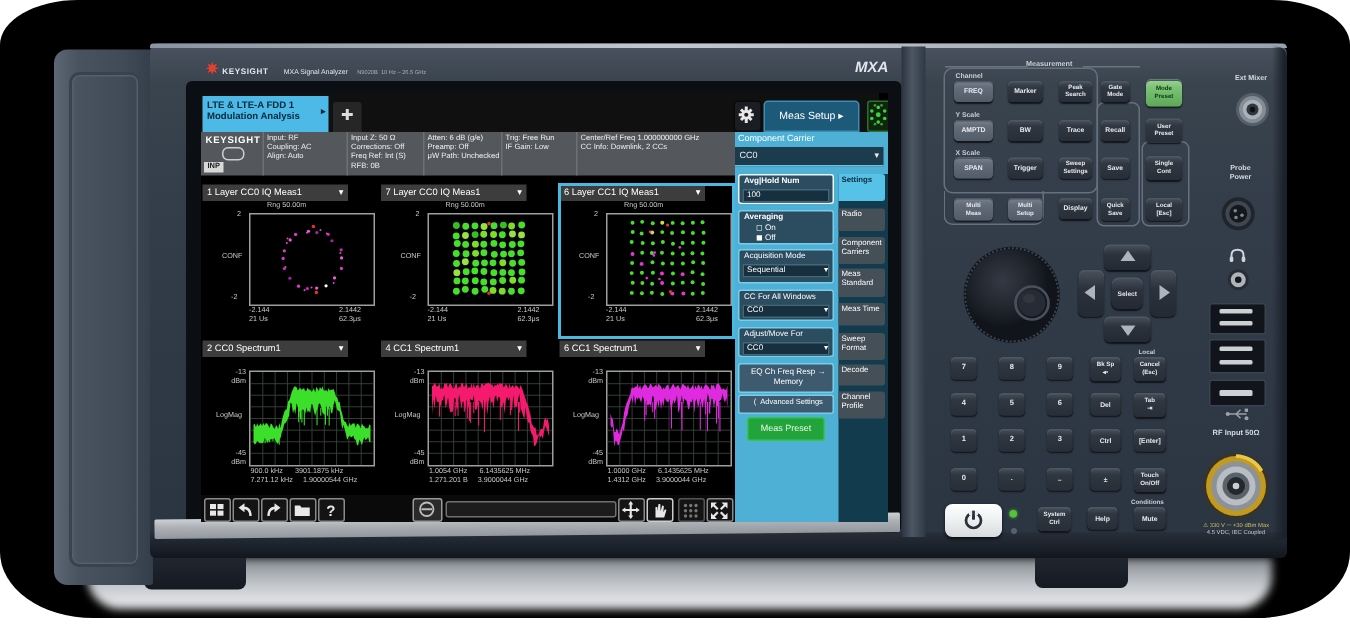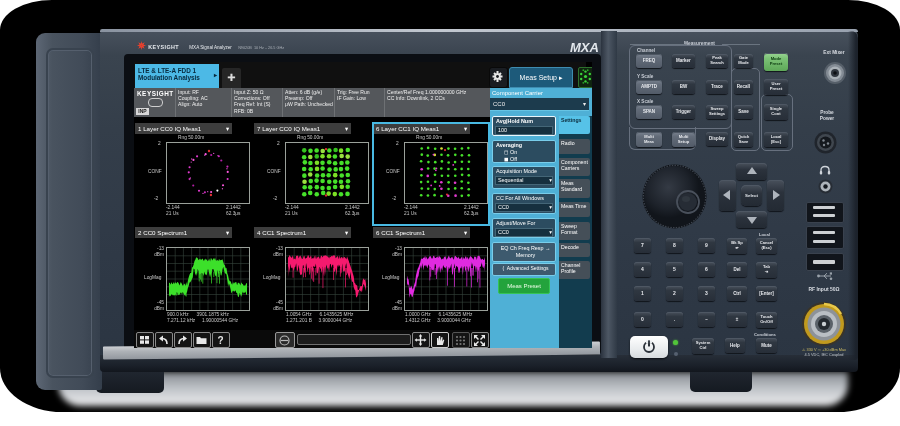--- a/index.html
+++ b/index.html
@@ -73,21 +73,21 @@
         <path d="M3 3 L9 6 L10 10 L6 9 Z"></path>
         <path d="M17 3 L11 6 L10 10 L14 9 Z"></path>
         <path d="M3 17 L9 14 L10 10 L6 11 Z"></path>
         <path d="M17 17 L11 14 L10 10 L14 11 Z"></path>
       </g>
     </svg>
   <b style="letter-spacing:0.4px;font-size:5.4px;">KEYSIGHT</b>
   <span style="font-size:4.6px;margin-left:8px;">MXA Signal Analyzer</span>
   <span style="font-size:3.8px;color:#a8aeb6;margin-left:4px;">N9020B&nbsp;&nbsp;10 Hz – 26.5 GHz</span>
 </div>
-<div class="a" style="left:570px;top:40px;color:#e3e7ec;font-size:13px;font-weight:bold;font-style:italic;">MXA</div>
+<div class="a" style="left:570px;top:40px;color:#e3e7ec;font-size:10px;font-weight:bold;font-style:italic;">MXA</div>
 
 <div class="a scr-bezel"></div>
 <div class="a" style="left:601px;top:31px;width:16px;height:327px;background:linear-gradient(90deg,#2b333f,#4d5764 45%,#2f3945);"></div>
 <div class="a silver"></div>
 <div class="a lcd">
   <div class="a tabbar"></div>
   <div class="a bluetab">LTE &amp; LTE-A FDD 1<br>Modulation Analysis<span style="position:absolute;right:2px;top:8px;font-size:6px;">▸</span></div>
   <div class="a plustab">✚</div>
   <div class="a gearbtn"><svg width="15" height="17" viewBox="0 0 15 17">
         <g fill="#e8e8e8">

